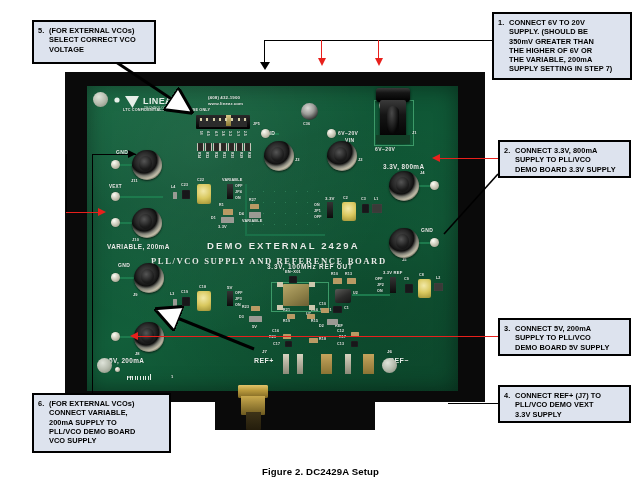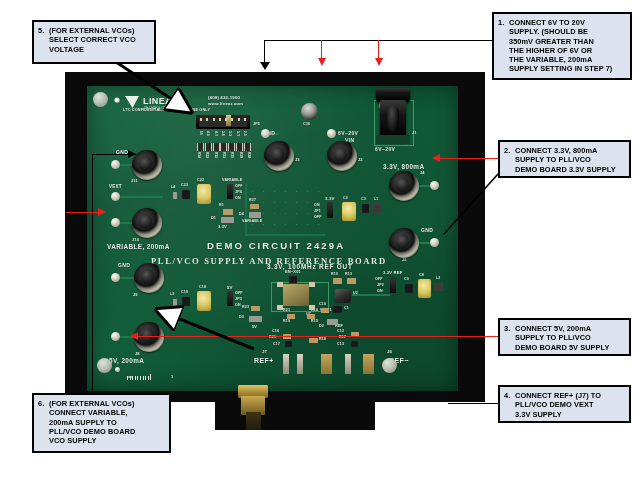--- a/index.html
+++ b/index.html
@@ -411,21 +411,21 @@
       <div class="silk tiny" style="left:274px; top:111px;">C3</div>
       <div class="smd gray" style="left:285px; top:118px; width:10px; height:9px; background:#3a3a38;"></div>
       <div class="silk tiny" style="left:287px; top:111px;">L1</div>
 
       <div style="position:absolute;left:160px;top:100px;width:75px;height:50px;z-index:4;opacity:.5;
                   background-image:radial-gradient(circle, #3f9c6d 0.7px, transparent 0.9px);
                   background-size:11px 11px;"></div>
       <div class="trace" style="left:158px;top:98px;width:2px;height:52px;background:#1a7048;"></div>
       <div class="trace" style="left:158px;top:148px;width:80px;height:2px;background:#1a7048;"></div>
 
-      <div class="silk lg" style="left:120px; top:154px;">DEMO CIRCUIT 2429A</div>
+      <div class="silk lg" style="left:120px; top:154px;">DEMO EXTERNAL 2429A</div>
       <div class="silk md" style="left:64px; top:170px; font-size:8.6px; letter-spacing:1.6px;">PLL/VCO SUPPLY AND REFERENCE BOARD</div>
 
       <div class="pad" style="left:24px; top:187px; width:9px; height:9px;"></div>
       <div class="trace" style="left:30px; top:191px; width:26px; height:2px;"></div>
       <div class="jack" style="left:47px; top:177px; width:30px; height:30px;"></div>
       <div class="silk sm" style="left:31px; top:176px;">GND</div>
       <div class="silk tiny" style="left:46px; top:206px; font-size:4px;">J9</div>
 
       <div class="pad" style="left:24px; top:246px; width:9px; height:9px;"></div>
       <div class="trace" style="left:30px; top:250px; width:26px; height:2px;"></div>
@@ -645,14 +645,15 @@
 
   <svg class="diag-arrow" style="left:150px; top:305px; width:110px; height:52px;">
     <defs>
       <marker id="whArrow3" markerWidth="9" markerHeight="9" refX="7" refY="4.5" orient="auto">
         <path d="M0,0 L9,4.5 L0,9 z" fill="#ffffff" stroke="#000000" stroke-width="1"></path>
       </marker>
     </defs>
     <line x1="104" y1="44" x2="10" y2="6" stroke="#000000" stroke-width="3" marker-end="url(#whArrow3)"></line>
   </svg>
 
+  <div class="caption">Figure 2. DC2429A Setup</div>
 
 </div>
 
 </body></html>

